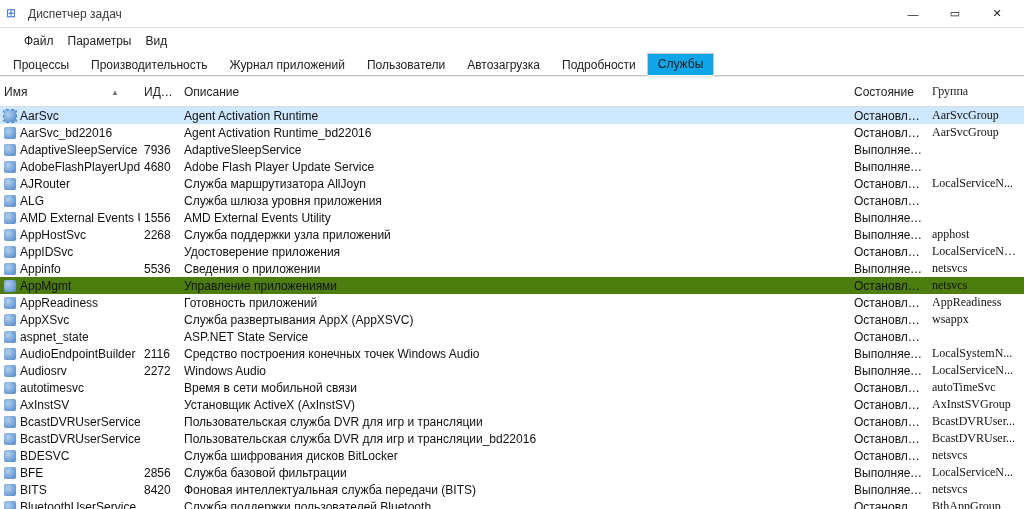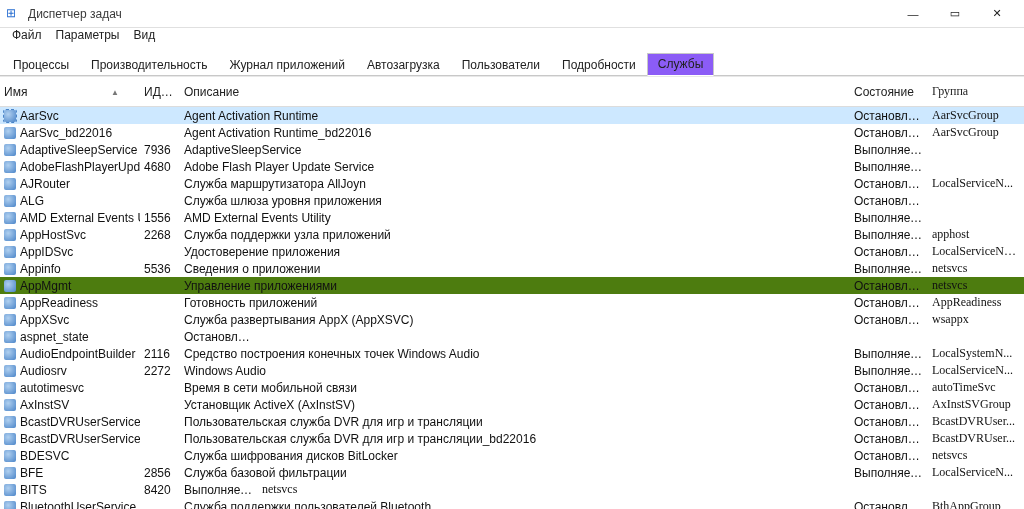--- a/index.html
+++ b/index.html
@@ -20,25 +20,26 @@
     padding: 0 6px;
     border-bottom: 1px solid #e0e0e0;
   }
   .titlebar .app-icon { width: 16px; height: 16px; font-size: 12px; color:#2a6fd1; margin-right: 6px; }
   .titlebar .title { flex: 1; font-size: 12px; color:#3b3b3b; }
   .winbtns { display: flex; gap: 0; }
   .winbtn { width: 42px; height: 28px; display:flex; align-items:center; justify-content:center; font-size:11px; color:#222; background:transparent; border:none; }
   .menubar {
     height: 20px;
     display:flex;
-    align-items:flex-start;
+    align-items:flex-end;
     padding: 0 12px;
     gap: 14px;
     color:#222;
     font-size: 12px;
+    margin-left: 12px;
   }
   .menubar span { cursor:default; }
   .tabs {
     display:flex;
     align-items:flex-end;
     border-bottom:1px solid #c8c8c8;
     padding: 4px 6px 0 2px;
     gap:0;
   }
   .tab {
@@ -47,21 +48,21 @@
     color:#222;
     border:1px solid transparent;
     border-bottom:none;
     background:transparent;
     position:relative;
     top:1px;
     cursor:default;
   }
   .tab.active {
     border-color:#c8c8c8;
-    background:#8b5cf6;
+    background:#0ea5e9;
     border-bottom:1px solid #fff;
   }
   .table-wrap {
     position:absolute;
     top:76px;
     left:0; right:0; bottom:0;
     overflow:hidden;
     border-top:1px solid #e8e8e8;
   }
   .thead, .trow {
@@ -116,22 +117,22 @@
 <div class="menubar">
   <span>Файл</span>
   <span>Параметры</span>
   <span>Вид</span>
 </div>
 
 <div class="tabs" id="tabs">
     <div class="tab">Процессы</div>
     <div class="tab">Производительность</div>
     <div class="tab">Журнал приложений</div>
+    <div class="tab">Пользователи</div>
     <div class="tab">Автозагрузка</div>
-    <div class="tab">Пользователи</div>
     <div class="tab">Подробности</div>
     <div class="tab active">Службы</div>
   </div>
 
 <div class="table-wrap">
   <div class="thead">
     <div class="col col-name">
       <span>Имя</span>
       <span class="sort-ind">▲</span>
     </div>
@@ -270,20 +271,21 @@
         <div class="col col-desc">Служба развертывания AppX (AppXSVC)</div>
         <div class="col col-state">Остановлено</div>
         <div class="col col-group">wsappx</div>
       </div>
       <div class="trow">
         <div class="col col-name">
           <span class="svc-icon"></span>
           <span>aspnet_state</span>
         </div>
         <div class="col col-pid"></div>
+        <div class="col col-desc">ASP.NET State Service</div>
         <div class="col col-state">Остановлено</div>
         <div class="col col-group"></div>
       </div>
       <div class="trow">
         <div class="col col-name">
           <span class="svc-icon"></span>
           <span>AudioEndpointBuilder</span>
         </div>
         <div class="col col-pid">2116</div>
         <div class="col col-desc">Средство построения конечных точек Windows Audio</div>
@@ -359,20 +361,21 @@
         <div class="col col-desc">Служба базовой фильтрации</div>
         <div class="col col-state">Выполняется</div>
         <div class="col col-group">LocalServiceN...</div>
       </div>
       <div class="trow">
         <div class="col col-name">
           <span class="svc-icon"></span>
           <span>BITS</span>
         </div>
         <div class="col col-pid">8420</div>
+        <div class="col col-desc">Фоновая интеллектуальная служба передачи (BITS)</div>
         <div class="col col-state">Выполняется</div>
         <div class="col col-group">netsvcs</div>
       </div>
       <div class="trow">
         <div class="col col-name">
           <span class="svc-icon"></span>
           <span>BluetoothUserService</span>
         </div>
         <div class="col col-pid"></div>
         <div class="col col-desc">Служба поддержки пользователей Bluetooth</div>

